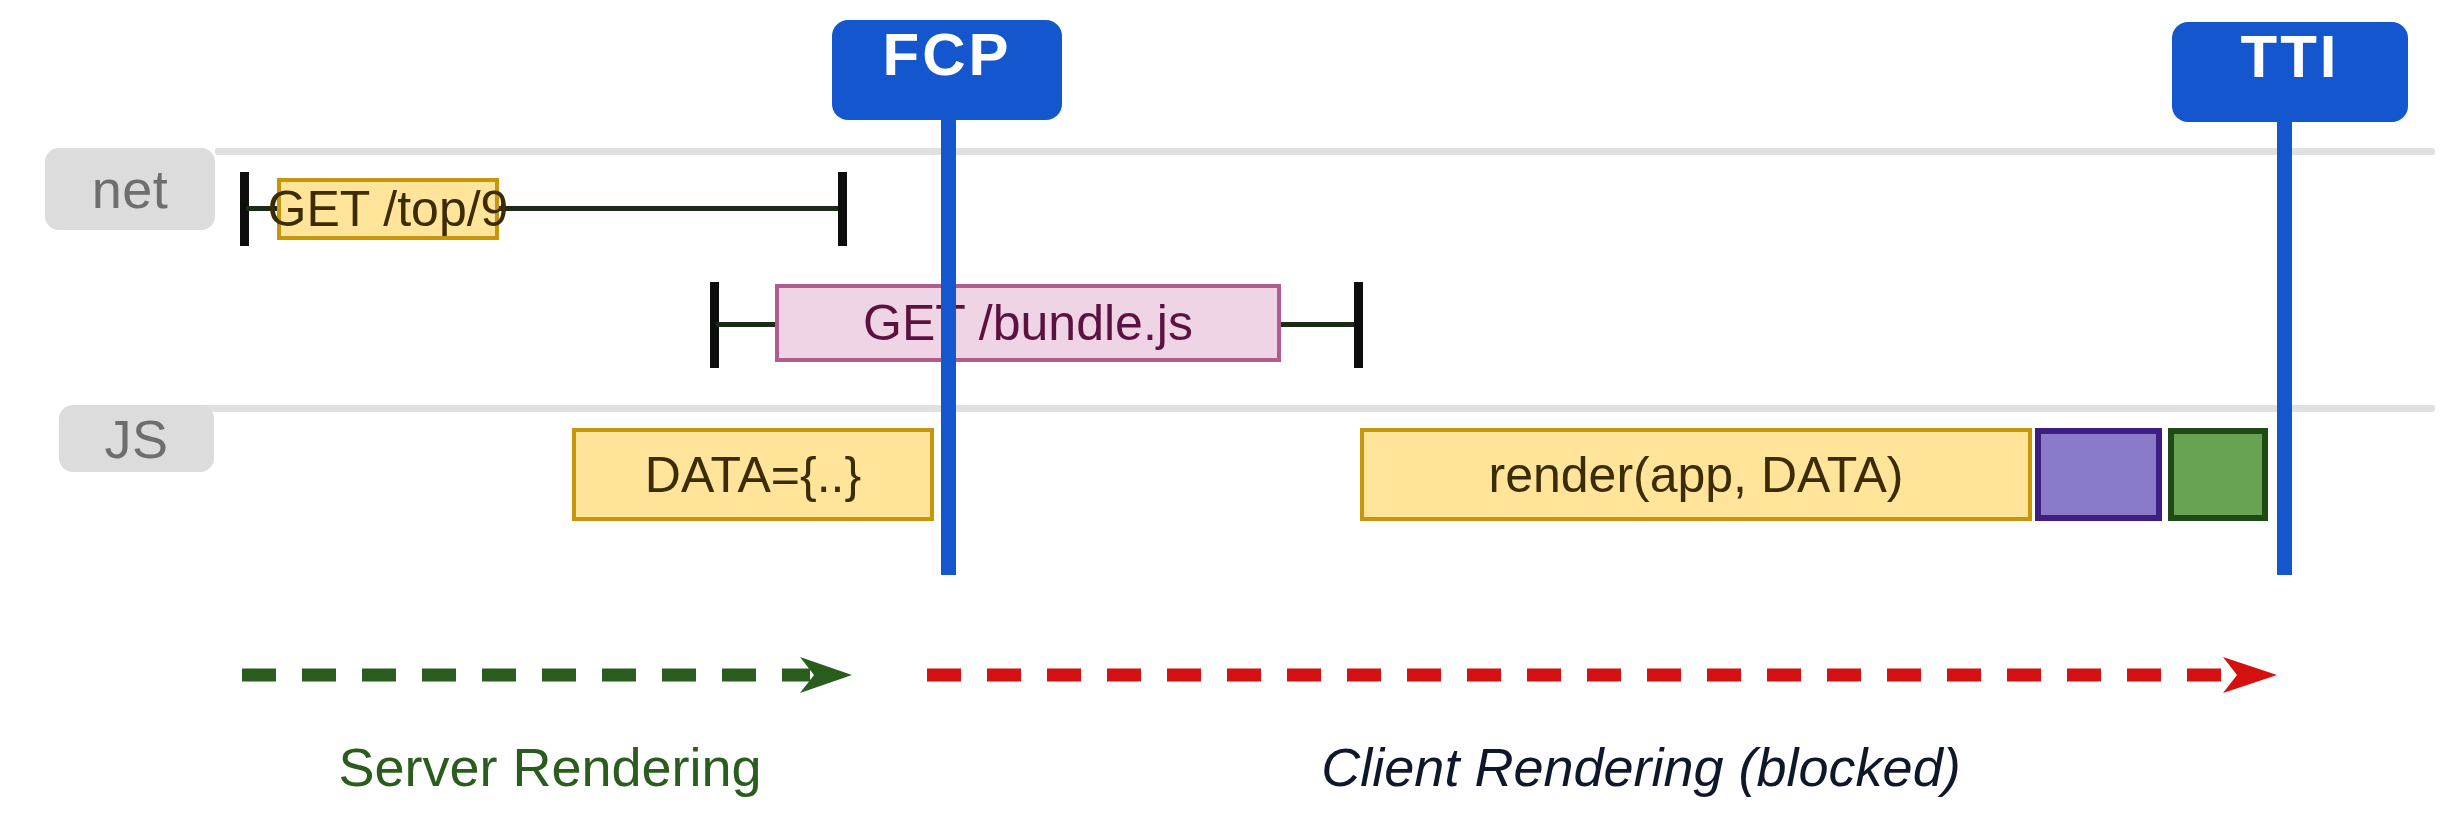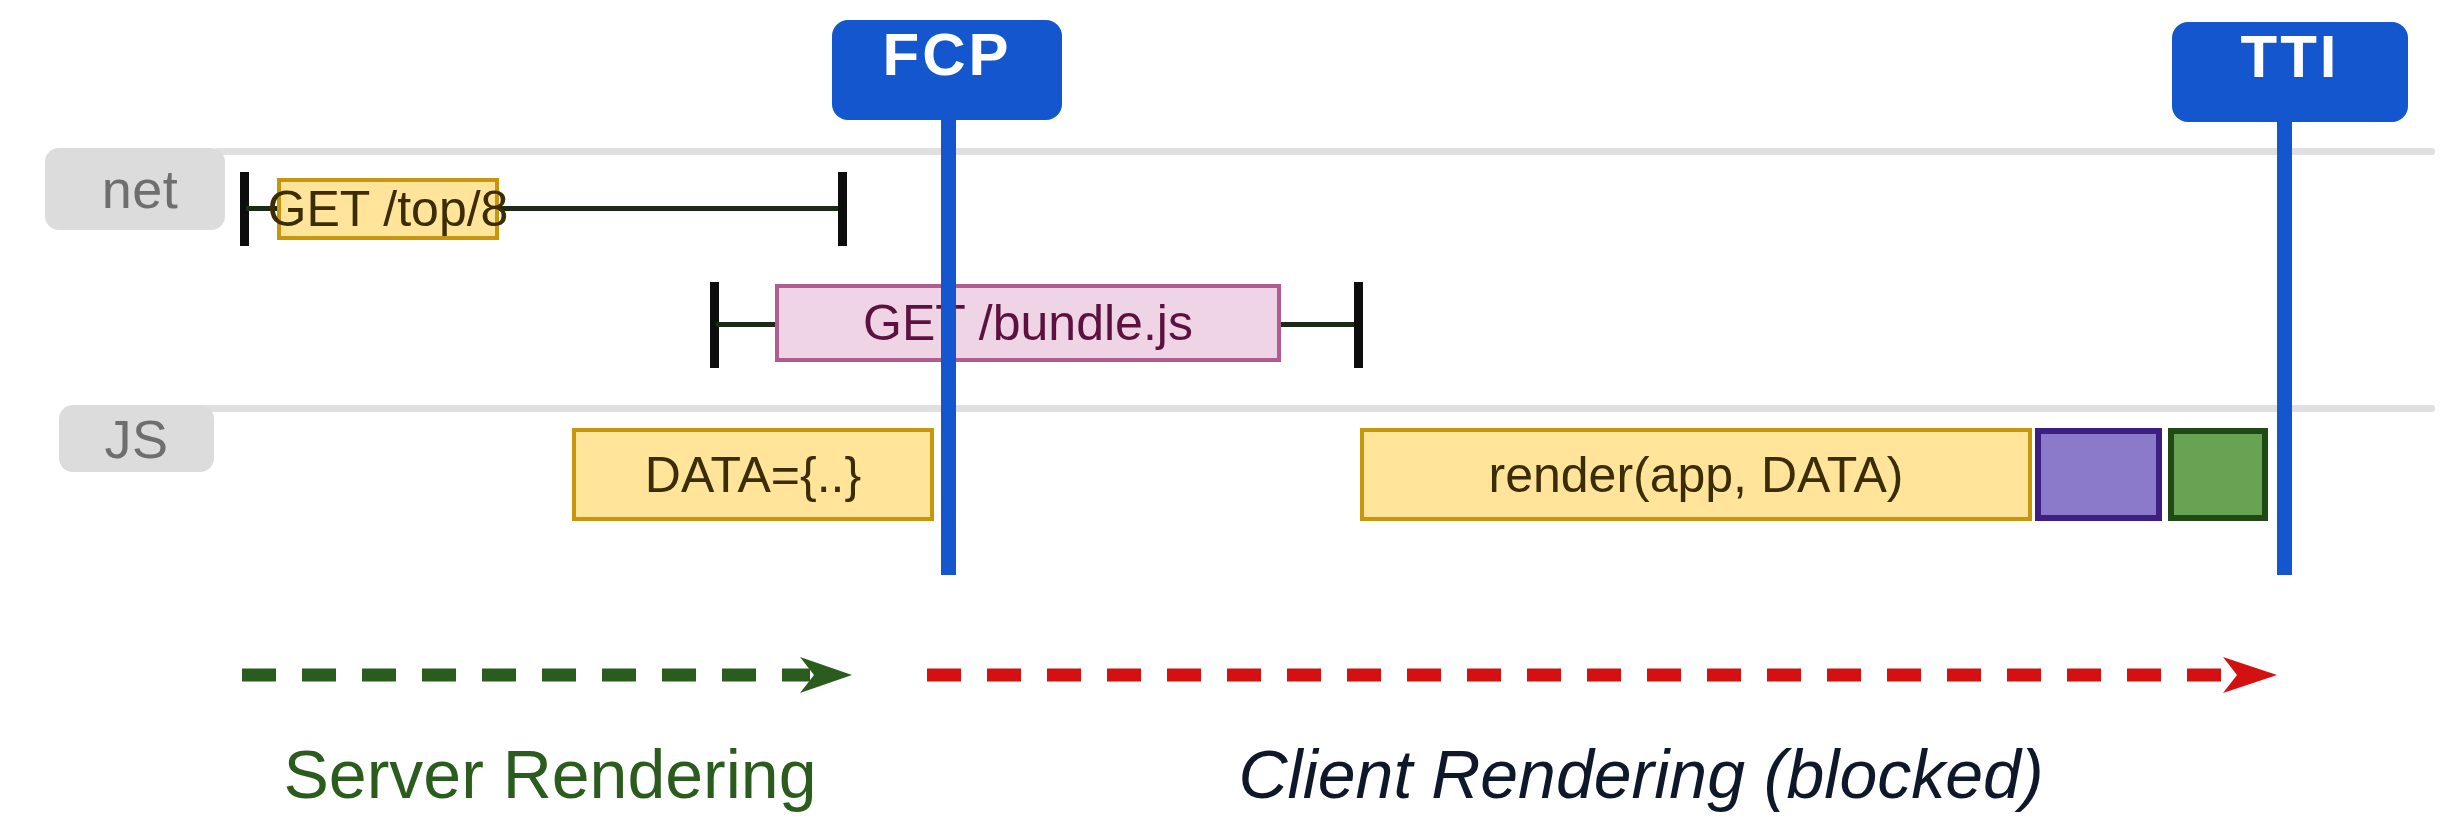--- a/index.html
+++ b/index.html
@@ -101,43 +101,43 @@
     justify-content: center;
   }
 
   
   .phase-arrow {
     position: absolute;
     height: 40px;
   }
   .phase-caption {
     position: absolute;
-    font-size: 68px;
+    font-size: 54px;
     line-height: 1;
     white-space: nowrap;
     text-align: center;
   }
 </style>
 </head>
 <body>
 
 <div id="canvas">
 
   <div class="lane-rule" style="left:215px; top:148px; width:2220px;"></div>
 
-  <div class="lane-label" style="left:45px; top:148px; width:170px; height:82px;padding-left:10px;">
+  <div class="lane-label" style="left:45px; top:148px; width:170px; height:82px;">
     <span>net</span>
   </div>
 
   <div class="tick" style="left:240px; top:172px; height:74px;"></div>
   <div class="connector" style="left:246px; top:206px; width:35px;"></div>
   <div class="connector" style="left:494px; top:206px; width:350px;"></div>
   <div class="tick" style="left:838px; top:172px; height:74px;"></div>
   <div class="box box-yellow" style="left:277px; top:178px; width:222px; height:62px;">
-    <span>GET /top/8</span>
+    <span>GET /top/9</span>
   </div>
 
   <div class="tick" style="left:710px; top:282px; height:86px;"></div>
   <div class="connector" style="left:716px; top:322px; width:62px;"></div>
   <div class="connector" style="left:1277px; top:322px; width:82px;"></div>
   <div class="tick" style="left:1354px; top:282px; height:86px;"></div>
   <div class="box box-pink" style="left:775px; top:284px; width:506px; height:78px;">
     <span>GET /bundle.js</span>
   </div>
 

